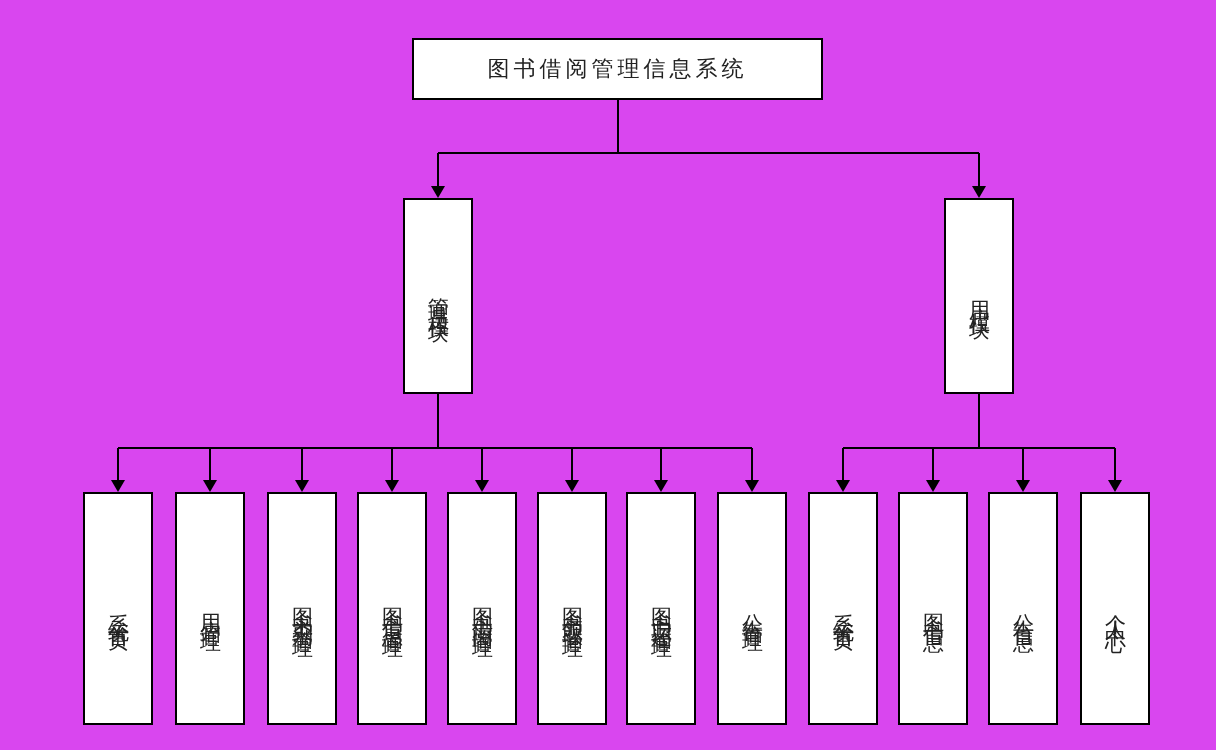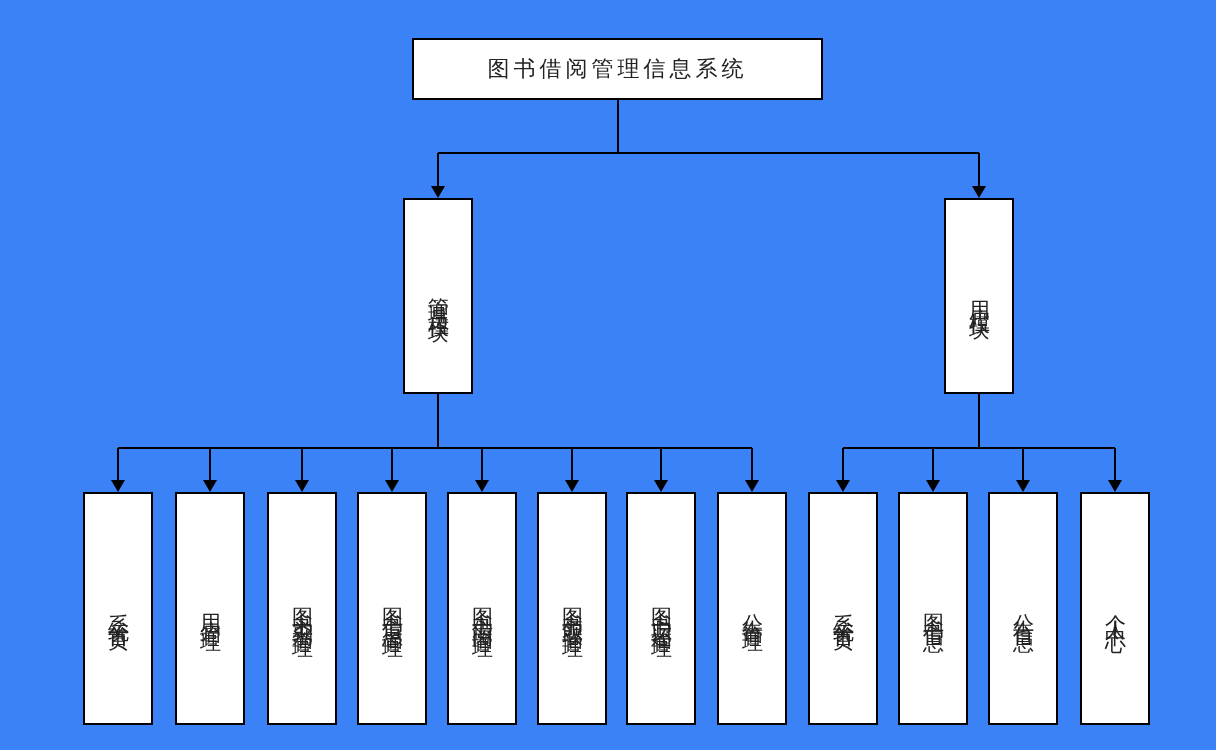--- a/index.html
+++ b/index.html
@@ -1,20 +1,20 @@
 <!DOCTYPE html>
 <html><head>
 <meta charset="utf-8">
 <style>
   html, body { margin: 0; padding: 0; background: #ffffff; }
   .canvas {
     position: relative;
     width: 1216px;
     height: 750px;
-    background: #3b82f6;
+    background: #d946ef;
     overflow: hidden;
     font-family: "Liberation Serif", "DejaVu Serif", serif;
     color: #222222;
   }
   .connectors {
     position: absolute;
     left: 0; top: 0;
     width: 1216px; height: 750px;
     pointer-events: none;
   }

